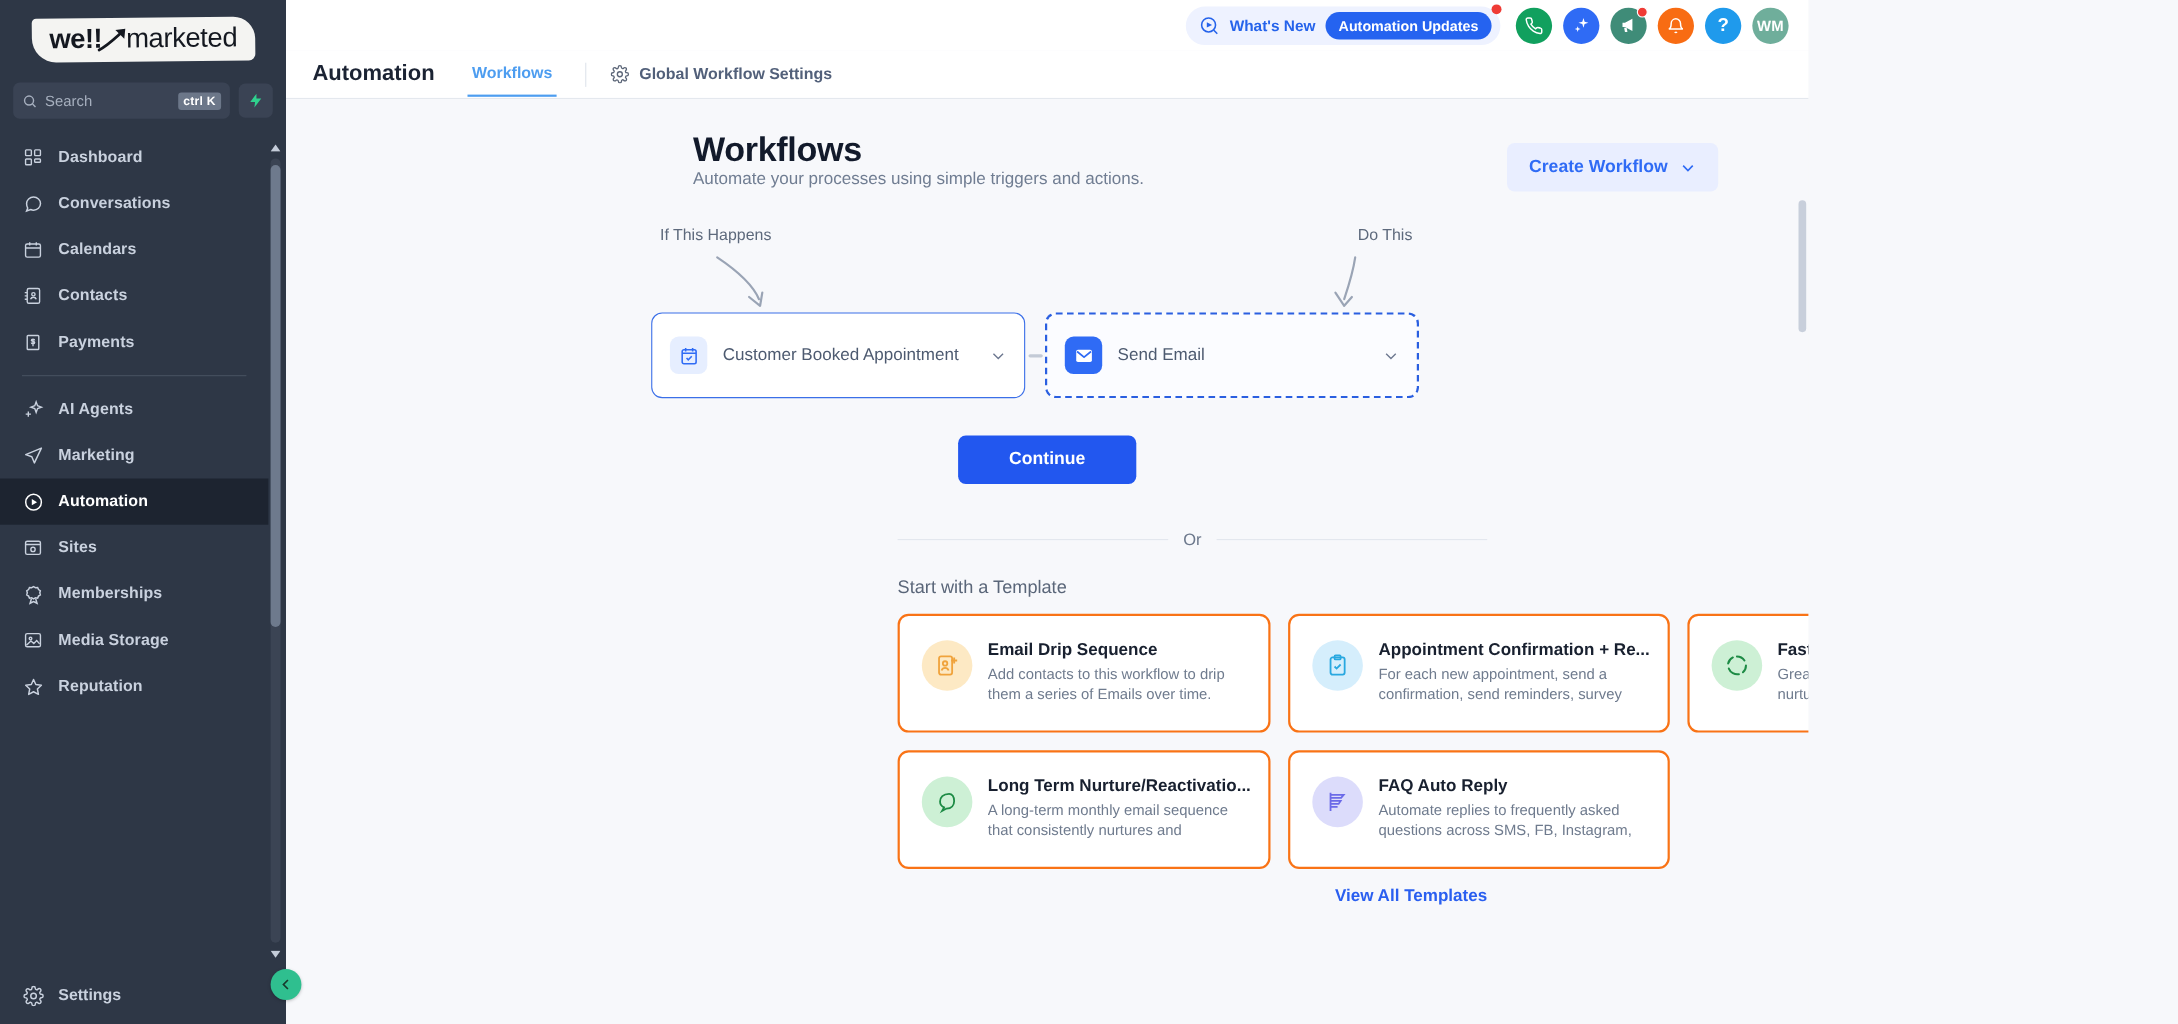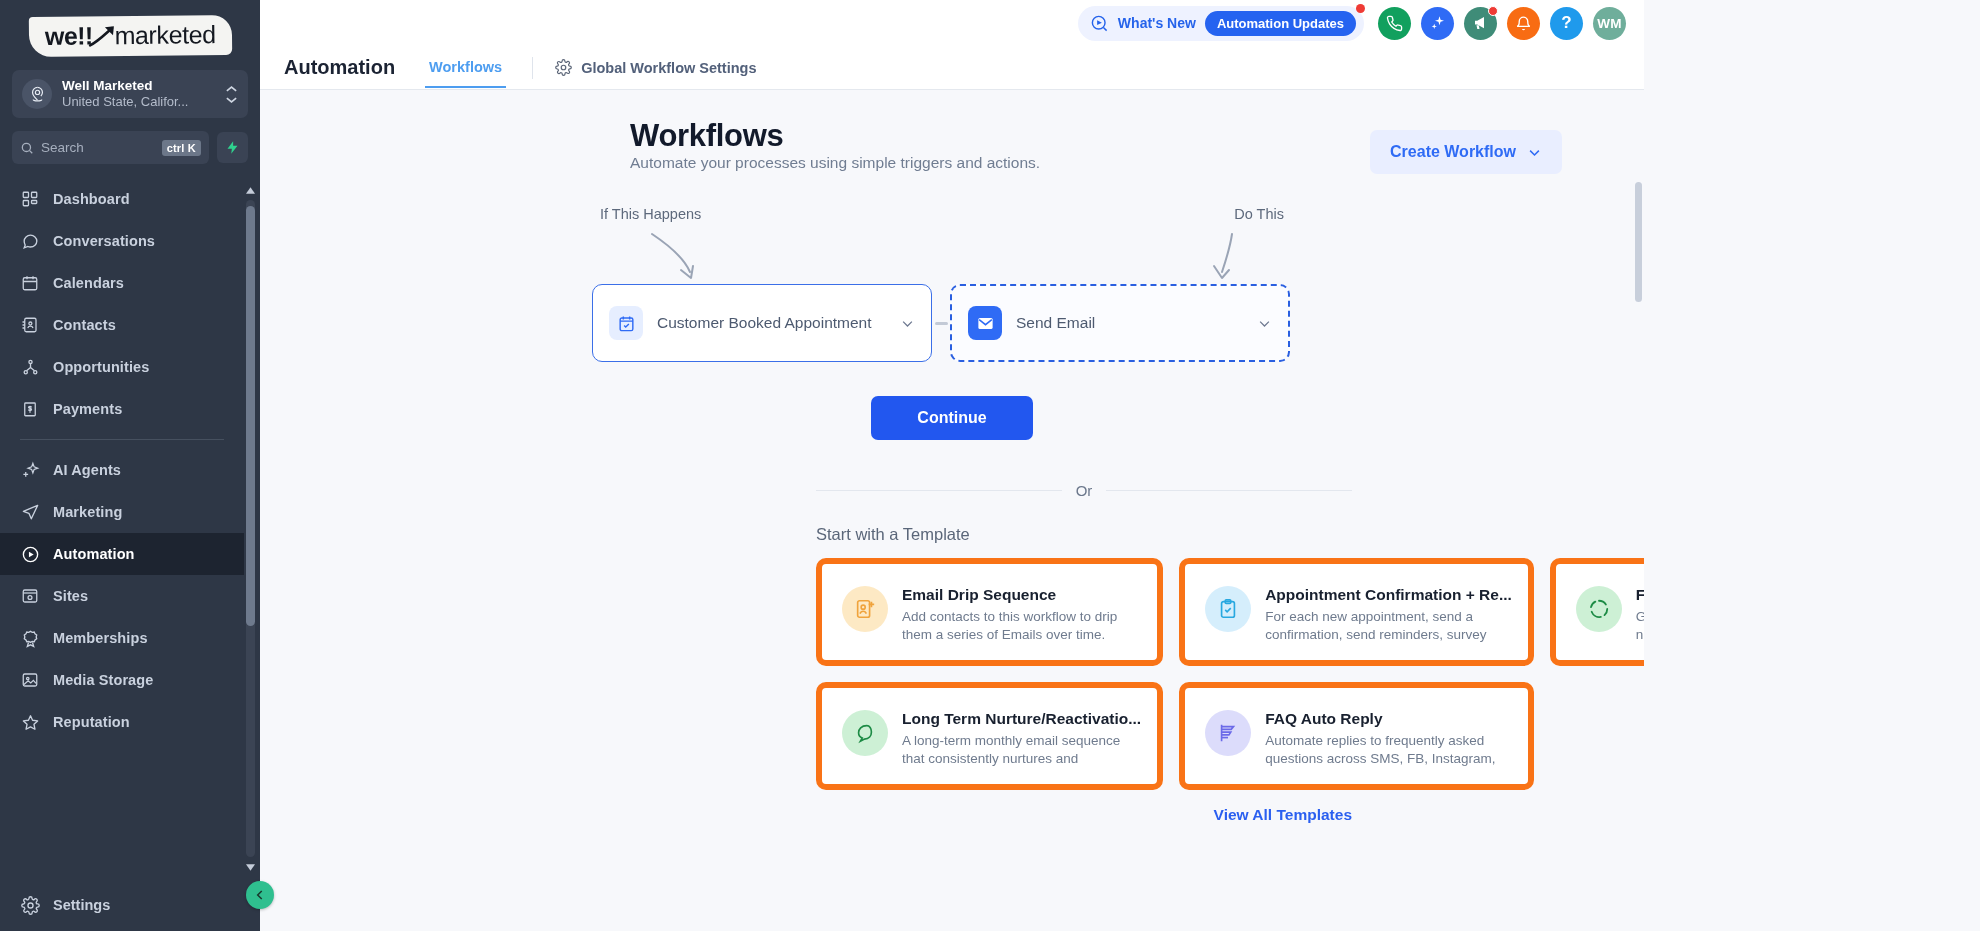--- a/index.html
+++ b/index.html
@@ -191,21 +191,21 @@
   .or-row { display:flex; align-items:center; margin: 42px 292px 0 556px; gap:14px; }
   .or-row .line { flex:1; height:1px; background:#e3e7ee; }
   .or-row .or { font-size:15px; color:#6c788c; }
 
   .tmpl-head { margin: 26px 0 0 556px; font-size:16.5px; color:#5a6679; font-weight:400;}
   .tmpl-grid {
     margin: 14px 292px 0 556px;
     display:grid; grid-template-columns: repeat(3, 1fr); gap: 16px;
   }
   .tmpl-card {
-    background:#ffffff; border:6px solid #f97316; border-radius:10px;
+    background:#ffffff; border:2px solid #f97316; border-radius:10px;
     height: 108px; display:flex; align-items:flex-start; gap:14px;
     padding: 22px 16px 0 20px; cursor:pointer;
   }
   .tmpl-ico { width:46px; height:46px; border-radius:50%; display:flex;align-items:center;justify-content:center; flex:0 0 46px;}
   .tmpl-body { min-width:0; }
   .tmpl-title { font-size:15.5px; font-weight:600; color:#18202f; white-space:nowrap; overflow:hidden; text-overflow:ellipsis; }
   .tmpl-desc { font-size:13.5px; color:#6f7b8e; line-height:18px; margin-top:4px; max-height:36px; overflow:hidden; }
 
   .view-all {
     margin: 16px 292px 0 0; text-align:right;
@@ -228,42 +228,20 @@
         <span class="arrow">
           <svg width="30" height="26" viewBox="0 0 30 26">
               <path d="M2 22 C10 18 17 11 24 5" stroke="#141820" stroke-width="2.6" fill="none" stroke-linecap="round"></path>
               <path d="M17 4 L26 3 L25 12 Z" fill="#141820"></path>
             </svg>
         </span>
         <span class="l2">marketed</span>
       </div>
     </div>
 
-    <div class="loc-card">
-      <div class="loc-avatar">
-        <svg width="17" height="17" viewBox="0 0 24 24" fill="none" stroke="#e6ebf3" stroke-width="1.7">
-            <circle cx="12" cy="9" r="3"></circle>
-            <path d="M12 2a7 7 0 0 0-7 7c0 4 7 11 7 11"></path>
-            <path d="M12 2a7 7 0 0 1 7 7c0 1.5-1 3.4-2.2 5.2"></path>
-            <path d="M6 19c0 1.1 2.7 2 6 2s6-.9 6-2"></path>
-          </svg>
-      </div>
-      <div class="loc-text">
-        <div class="loc-name">Well Marketed</div>
-        <div class="loc-sub">United State, Califor...</div>
-      </div>
-      <div class="loc-chev">
-        <svg width="13" height="9" viewBox="0 0 14 9" fill="none" stroke="#cfd6e2" stroke-width="1.8">
-            <path d="M2 6 L7 2 L12 6"></path>
-          </svg>
-        <svg width="13" height="9" viewBox="0 0 14 9" fill="none" stroke="#cfd6e2" stroke-width="1.8">
-            <path d="M2 3 L7 7 L12 3"></path>
-          </svg>
-      </div>
-    </div>
 
     <div class="search-row">
       <div class="search-box">
         <svg width="14" height="14" viewBox="0 0 24 24" fill="none" stroke="#a6afbe" stroke-width="2.2">
             <circle cx="11" cy="11" r="7"></circle>
             <path d="M16.5 16.5 L21 21"></path>
           </svg>
         <span class="ph">Search</span>
         <span class="kbd">ctrl K</span>
       </div>
@@ -307,31 +285,20 @@
         <div class="nav-item">
           <span class="nav-icon">
             <svg width="18" height="18" viewBox="0 0 24 24" fill="none" stroke="#c9d1de" stroke-width="1.7">
                 <rect x="5" y="3" width="15" height="18" rx="2"></rect>
                 <path d="M2 8h3M2 12h3M2 16h3"></path>
                 <circle cx="12.5" cy="10" r="2"></circle>
                 <path d="M9 16c.6-1.6 2-2.4 3.5-2.4S15.4 14.4 16 16"></path>
               </svg>
           </span>
           <span class="lbl">Contacts</span>
-        </div>
-        <div class="nav-item">
-          <span class="nav-icon">
-            <svg width="19" height="19" viewBox="0 0 24 24" fill="none" stroke="#c9d1de" stroke-width="1.7">
-                <circle cx="12" cy="5" r="2"></circle>
-                <path d="M12 7v5M12 12l-5 4M12 12l5 4"></path>
-                <circle cx="6" cy="18" r="2"></circle>
-                <circle cx="18" cy="18" r="2"></circle>
-              </svg>
-          </span>
-          <span class="lbl">Opportunities</span>
         </div>
         <div class="nav-item">
           <span class="nav-icon">
             <svg width="18" height="18" viewBox="0 0 24 24" fill="none" stroke="#c9d1de" stroke-width="1.7">
                 <rect x="5" y="4" width="14" height="17" rx="1"></rect>
                 <path d="M12 8v9M14 10c0-1-1-1.5-2-1.5s-2 .5-2 1.5 4 1 4 2.5-1 1.5-2 1.5-2-.5-2-1.5"></path>
               </svg>
           </span>
           <span class="lbl">Payments</span>
         </div>

